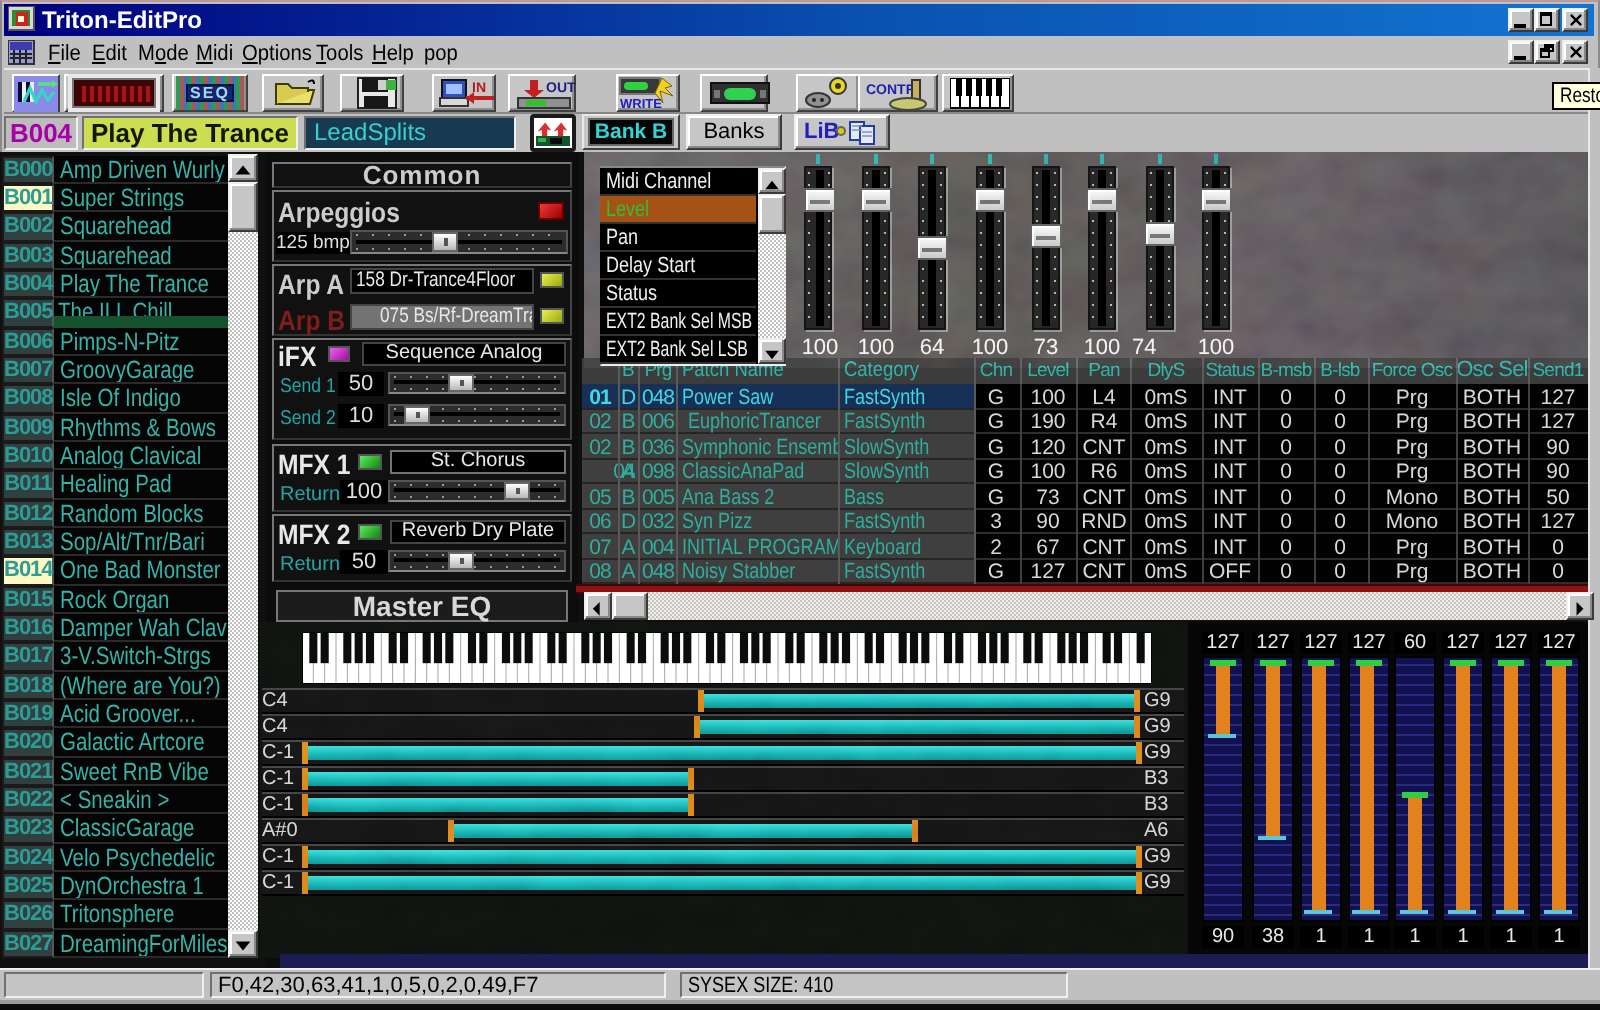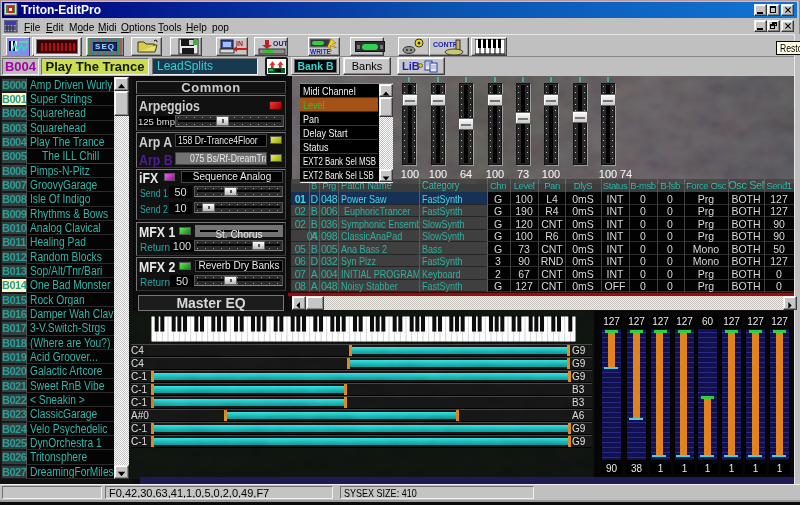--- a/index.html
+++ b/index.html
@@ -187,21 +187,21 @@
 <div class="abs" style="left:27px;top:77.6px;width:87px;height:14.33px;background:#040404;border-bottom:1px solid #2a2a2a;color:#36b3a8;font-size:12.5px;line-height:14px;padding-left:3px;white-space:nowrap;overflow:hidden;"><span class="sq x82">Amp Driven Wurly</span></div>
 <div class="abs" style="left:1px;top:91.9px;width:26px;height:14.33px;background:#fef9c3;border:1px solid #1a1a1a;border-right:1px solid #555;color:#2d9c96;font-size:11px;font-weight:bold;letter-spacing:-0.5px;text-align:center;line-height:13px;">B001</div>
 <div class="abs" style="left:27px;top:91.9px;width:87px;height:14.33px;background:#040404;border-bottom:1px solid #2a2a2a;color:#36b3a8;font-size:12.5px;line-height:14px;padding-left:3px;white-space:nowrap;overflow:hidden;"><span class="sq x82">Super Strings</span></div>
 <div class="abs" style="left:1px;top:106.3px;width:26px;height:14.33px;background:#31403e;border:1px solid #1a1a1a;border-right:1px solid #555;color:#2d9c96;font-size:11px;font-weight:bold;letter-spacing:-0.5px;text-align:center;line-height:13px;">B002</div>
 <div class="abs" style="left:27px;top:106.3px;width:87px;height:14.33px;background:#040404;border-bottom:1px solid #2a2a2a;color:#36b3a8;font-size:12.5px;line-height:14px;padding-left:3px;white-space:nowrap;overflow:hidden;"><span class="sq x82">Squarehead</span></div>
 <div class="abs" style="left:1px;top:120.6px;width:26px;height:14.33px;background:#31403e;border:1px solid #1a1a1a;border-right:1px solid #555;color:#2d9c96;font-size:11px;font-weight:bold;letter-spacing:-0.5px;text-align:center;line-height:13px;">B003</div>
 <div class="abs" style="left:27px;top:120.6px;width:87px;height:14.33px;background:#040404;border-bottom:1px solid #2a2a2a;color:#36b3a8;font-size:12.5px;line-height:14px;padding-left:3px;white-space:nowrap;overflow:hidden;"><span class="sq x82">Squarehead</span></div>
 <div class="abs" style="left:1px;top:134.9px;width:26px;height:14.33px;background:#31403e;border:1px solid #1a1a1a;border-right:1px solid #555;color:#2d9c96;font-size:11px;font-weight:bold;letter-spacing:-0.5px;text-align:center;line-height:13px;">B004</div>
 <div class="abs" style="left:27px;top:134.9px;width:87px;height:14.33px;background:#040404;border-bottom:1px solid #2a2a2a;color:#36b3a8;font-size:12.5px;line-height:14px;padding-left:3px;white-space:nowrap;overflow:hidden;"><span class="sq x82">Play The Trance</span></div>
 <div class="abs" style="left:1px;top:149.2px;width:26px;height:14.33px;background:#31403e;border:1px solid #1a1a1a;border-right:1px solid #555;color:#2d9c96;font-size:11px;font-weight:bold;letter-spacing:-0.5px;text-align:center;line-height:13px;">B005</div>
-<div class="abs" style="left:27px;top:149.2px;width:87px;height:14.33px;background:#040404;border-bottom:1px solid #14532d;color:#36b3a8;font-size:12.5px;line-height:14px;padding-left:15px;white-space:nowrap;overflow:hidden;"><span class="sq x82">The ILL Chill</span></div>
+<div class="abs" style="left:27px;top:149.2px;width:87px;height:14.33px;background:#040404;border-bottom:6px solid #14532d;color:#36b3a8;font-size:12.5px;line-height:14px;padding-left:2px;white-space:nowrap;overflow:hidden;"><span class="sq x82">The ILL Chill</span></div>
 <div class="abs" style="left:1px;top:163.6px;width:26px;height:14.33px;background:#31403e;border:1px solid #1a1a1a;border-right:1px solid #555;color:#2d9c96;font-size:11px;font-weight:bold;letter-spacing:-0.5px;text-align:center;line-height:13px;">B006</div>
 <div class="abs" style="left:27px;top:163.6px;width:87px;height:14.33px;background:#040404;border-bottom:1px solid #2a2a2a;color:#36b3a8;font-size:12.5px;line-height:14px;padding-left:3px;white-space:nowrap;overflow:hidden;"><span class="sq x82">Pimps-N-Pitz</span></div>
 <div class="abs" style="left:1px;top:177.9px;width:26px;height:14.33px;background:#31403e;border:1px solid #1a1a1a;border-right:1px solid #555;color:#2d9c96;font-size:11px;font-weight:bold;letter-spacing:-0.5px;text-align:center;line-height:13px;">B007</div>
 <div class="abs" style="left:27px;top:177.9px;width:87px;height:14.33px;background:#040404;border-bottom:1px solid #2a2a2a;color:#36b3a8;font-size:12.5px;line-height:14px;padding-left:3px;white-space:nowrap;overflow:hidden;"><span class="sq x82">GroovyGarage</span></div>
 <div class="abs" style="left:1px;top:192.2px;width:26px;height:14.33px;background:#31403e;border:1px solid #1a1a1a;border-right:1px solid #555;color:#2d9c96;font-size:11px;font-weight:bold;letter-spacing:-0.5px;text-align:center;line-height:13px;">B008</div>
 <div class="abs" style="left:27px;top:192.2px;width:87px;height:14.33px;background:#040404;border-bottom:1px solid #2a2a2a;color:#36b3a8;font-size:12.5px;line-height:14px;padding-left:3px;white-space:nowrap;overflow:hidden;"><span class="sq x82">Isle Of Indigo</span></div>
 <div class="abs" style="left:1px;top:206.6px;width:26px;height:14.33px;background:#31403e;border:1px solid #1a1a1a;border-right:1px solid #555;color:#2d9c96;font-size:11px;font-weight:bold;letter-spacing:-0.5px;text-align:center;line-height:13px;">B009</div>
 <div class="abs" style="left:27px;top:206.6px;width:87px;height:14.33px;background:#040404;border-bottom:1px solid #2a2a2a;color:#36b3a8;font-size:12.5px;line-height:14px;padding-left:3px;white-space:nowrap;overflow:hidden;"><span class="sq x82">Rhythms &amp; Bows</span></div>
 <div class="abs" style="left:1px;top:220.9px;width:26px;height:14.33px;background:#31403e;border:1px solid #1a1a1a;border-right:1px solid #555;color:#2d9c96;font-size:11px;font-weight:bold;letter-spacing:-0.5px;text-align:center;line-height:13px;">B010</div>
 <div class="abs" style="left:27px;top:220.9px;width:87px;height:14.33px;background:#040404;border-bottom:1px solid #2a2a2a;color:#36b3a8;font-size:12.5px;line-height:14px;padding-left:3px;white-space:nowrap;overflow:hidden;"><span class="sq x82">Analog Clavical</span></div>
@@ -259,21 +259,21 @@
     <div style="position:absolute;left:2px;top:1px;width:103px;height:1px;background:repeating-linear-gradient(90deg,#999 0,#999 1px,transparent 1px,transparent 8px);"></div>
     <div style="position:absolute;left:2px;bottom:1px;width:103px;height:1px;background:repeating-linear-gradient(90deg,#999 0,#999 1px,transparent 1px,transparent 8px);"></div>
     <div style="position:absolute;left:40px;top:0px;width:13px;height:10px;background:linear-gradient(180deg,#fff,#b8b8b8);border:1px solid #666;">
       <div style="position:absolute;left:5px;top:2px;width:2px;height:4px;background:#555;"></div>
     </div>
   </div>
 <div class="abs" style="left:136px;top:132px;width:150px;height:36px;background:#111;border:1px solid #777;border-bottom-color:#333;border-right-color:#444;"></div>
 <div class="abs" style="left:139px;top:134px;font-size:14px;font-weight:bold;color:#ccc;"><span class="sq x88">Arp A</span></div>
 <div class="abs" style="left:175px;top:134px;width:92px;height:13px;background:#000;border:1px solid #444;color:#e8e8e8;font-size:10.5px;line-height:11px;padding-left:2px;white-space:nowrap;overflow:hidden;"><span class="sq x82">158 Dr-Trance4Floor</span></div>
 <div class="abs" style="left:270px;top:136px;width:12px;height:8px;background:linear-gradient(135deg,#e8f050,#9aa810);border:1px solid #555;"></div>
-<div class="abs" style="left:139px;top:152px;font-size:14px;font-weight:bold;color:#4c1d95;"><span class="sq x88">Arp B</span></div>
+<div class="abs" style="left:139px;top:152px;font-size:14px;font-weight:bold;color:#7f1d1d;"><span class="sq x88">Arp B</span></div>
 <div class="abs" style="left:175px;top:152px;width:92px;height:13px;background:#737373;border:1px solid #444;color:#e8e8e8;font-size:10.5px;line-height:11px;padding-left:14px;white-space:nowrap;overflow:hidden;"><span class="sq x82">075 Bs/Rf-DreamTrans</span></div>
 <div class="abs" style="left:270px;top:154px;width:12px;height:8px;background:linear-gradient(135deg,#e8f050,#9aa810);border:1px solid #555;"></div>
 <div class="abs" style="left:136px;top:169px;width:150px;height:51px;background:#111;border:1px solid #777;border-bottom-color:#333;border-right-color:#444;"></div>
 <div class="abs" style="left:139px;top:170px;font-size:14px;font-weight:bold;color:#e8e8e8;"><span class="sq x88">iFX</span></div>
 <div class="abs" style="left:164px;top:173px;width:11px;height:8px;background:linear-gradient(135deg,#f060f0,#a010a0);border:1px solid #555;"></div>
 <div class="abs" style="left:181px;top:171px;width:102px;height:12px;background:#000;border:1px solid #444;color:#e8e8e8;font-size:10px;line-height:10px;text-align:center;">Sequence Analog</div>
 <div class="abs" style="left:140px;top:188px;font-size:10px;color:#22a5a5;"><span class="sq x88">Send 1</span></div>
 <div class="abs" style="left:169px;top:186px;width:23px;height:12px;background:#000;color:#ddd;font-size:11px;line-height:12px;text-align:center;">50</div>
 <div class="abs" style="left:194px;top:186px;width:89px;height:11px;background:#2c2c2c;border:1px solid #555;border-bottom-color:#888;">
     <div style="position:absolute;left:2px;top:3px;width:83px;height:2px;background:#000;"></div>
@@ -289,35 +289,35 @@
     <div style="position:absolute;left:2px;top:3px;width:83px;height:2px;background:#000;"></div>
     <div style="position:absolute;left:2px;top:1px;width:83px;height:1px;background:repeating-linear-gradient(90deg,#999 0,#999 1px,transparent 1px,transparent 8px);"></div>
     <div style="position:absolute;left:2px;bottom:1px;width:83px;height:1px;background:repeating-linear-gradient(90deg,#999 0,#999 1px,transparent 1px,transparent 8px);"></div>
     <div style="position:absolute;left:7px;top:0px;width:13px;height:9px;background:linear-gradient(180deg,#fff,#b8b8b8);border:1px solid #666;">
       <div style="position:absolute;left:5px;top:2px;width:2px;height:3px;background:#555;"></div>
     </div>
   </div>
 <div class="abs" style="left:136px;top:222px;width:150px;height:34px;background:#111;border:1px solid #777;border-bottom-color:#333;border-right-color:#444;"></div>
 <div class="abs" style="left:139px;top:224px;font-size:14px;font-weight:bold;color:#e8e8e8;"><span class="sq x88">MFX 1</span></div>
 <div class="abs" style="left:179px;top:227px;width:12px;height:8px;background:linear-gradient(135deg,#60e860,#108810);border:1px solid #555;"></div>
-<div class="abs" style="left:195px;top:225px;width:88px;height:12px;background:#000;border:5px solid #737373;color:#e8e8e8;font-size:10px;line-height:10px;text-align:center;">St. Chorus</div>
+<div class="abs" style="left:195px;top:225px;width:88px;height:12px;background:#000;border:1px solid #737373;color:#e8e8e8;font-size:10px;line-height:10px;text-align:center;">St. Chorus</div>
 <div class="abs" style="left:140px;top:242px;font-size:10px;color:#22a5a5;">Return</div>
 <div class="abs" style="left:170px;top:240px;width:24px;height:12px;background:#000;color:#ddd;font-size:11px;line-height:12px;text-align:center;">100</div>
 <div class="abs" style="left:194px;top:240px;width:89px;height:11px;background:#2c2c2c;border:1px solid #555;border-bottom-color:#888;">
     <div style="position:absolute;left:2px;top:3px;width:83px;height:2px;background:#000;"></div>
     <div style="position:absolute;left:2px;top:1px;width:83px;height:1px;background:repeating-linear-gradient(90deg,#999 0,#999 1px,transparent 1px,transparent 8px);"></div>
     <div style="position:absolute;left:2px;bottom:1px;width:83px;height:1px;background:repeating-linear-gradient(90deg,#999 0,#999 1px,transparent 1px,transparent 8px);"></div>
     <div style="position:absolute;left:57px;top:0px;width:13px;height:9px;background:linear-gradient(180deg,#fff,#b8b8b8);border:1px solid #666;">
       <div style="position:absolute;left:5px;top:2px;width:2px;height:3px;background:#555;"></div>
     </div>
   </div>
 <div class="abs" style="left:136px;top:257px;width:150px;height:34px;background:#111;border:1px solid #777;border-bottom-color:#333;border-right-color:#444;"></div>
 <div class="abs" style="left:139px;top:259px;font-size:14px;font-weight:bold;color:#e8e8e8;"><span class="sq x88">MFX 2</span></div>
 <div class="abs" style="left:179px;top:262px;width:12px;height:8px;background:linear-gradient(135deg,#60e860,#108810);border:1px solid #555;"></div>
-<div class="abs" style="left:195px;top:260px;width:88px;height:12px;background:#000;border:1px solid #444;color:#e8e8e8;font-size:10px;line-height:10px;text-align:center;">Reverb Dry Banks</div>
+<div class="abs" style="left:195px;top:260px;width:88px;height:12px;background:#000;border:1px solid #444;color:#e8e8e8;font-size:10px;line-height:10px;text-align:center;">Reverb Dry Plate</div>
 <div class="abs" style="left:140px;top:277px;font-size:10px;color:#22a5a5;">Return</div>
 <div class="abs" style="left:170px;top:275px;width:24px;height:12px;background:#000;color:#ddd;font-size:11px;line-height:12px;text-align:center;">50</div>
 <div class="abs" style="left:194px;top:275px;width:89px;height:11px;background:#2c2c2c;border:1px solid #555;border-bottom-color:#888;">
     <div style="position:absolute;left:2px;top:3px;width:83px;height:2px;background:#000;"></div>
     <div style="position:absolute;left:2px;top:1px;width:83px;height:1px;background:repeating-linear-gradient(90deg,#999 0,#999 1px,transparent 1px,transparent 8px);"></div>
     <div style="position:absolute;left:2px;bottom:1px;width:83px;height:1px;background:repeating-linear-gradient(90deg,#999 0,#999 1px,transparent 1px,transparent 8px);"></div>
     <div style="position:absolute;left:29px;top:0px;width:13px;height:9px;background:linear-gradient(180deg,#fff,#b8b8b8);border:1px solid #666;">
       <div style="position:absolute;left:5px;top:2px;width:2px;height:3px;background:#555;"></div>
     </div>
   </div>
@@ -394,21 +394,21 @@
   </div>
 <div class="abs" style="left:537px;top:168px;width:28px;text-align:center;font-size:11px;color:#f0f0f0;">100</div>
 <div class="abs" style="left:573px;top:83px;width:14px;height:82px;background:#222;border:1px solid #111;box-shadow:1px 1px 0 #888;"></div>
 <div class="abs" style="left:578px;top:85px;width:4px;height:78px;background:#000;"></div>
 <div class="abs" style="left:575px;top:86px;width:1px;height:76px;background:repeating-linear-gradient(180deg,#aaa 0,#aaa 1px,transparent 1px,transparent 6px);"></div>
 <div class="abs" style="left:584px;top:86px;width:1px;height:76px;background:repeating-linear-gradient(180deg,#aaa 0,#aaa 1px,transparent 1px,transparent 6px);"></div>
 <div class="abs" style="left:579px;top:77px;width:2px;height:5px;background:#2aa8a0;"></div>
 <div class="abs" style="left:572px;top:111px;width:16px;height:12px;background:linear-gradient(180deg,#fafafa,#c0c0c0);border:1px solid #555;box-shadow:inset 1px 1px 0 #fff;">
     <div style="position:absolute;left:2px;top:5px;width:10px;height:2px;background:#666;"></div>
   </div>
-<div class="abs" style="left:566px;top:168px;width:28px;text-align:center;font-size:11px;color:#f0f0f0;margin-left:46px;">74</div>
+<div class="abs" style="left:566px;top:168px;width:28px;font-size:11px;color:#f0f0f0;">74</div>
 <div class="abs" style="left:601px;top:83px;width:14px;height:82px;background:#222;border:1px solid #111;box-shadow:1px 1px 0 #888;"></div>
 <div class="abs" style="left:606px;top:85px;width:4px;height:78px;background:#000;"></div>
 <div class="abs" style="left:603px;top:86px;width:1px;height:76px;background:repeating-linear-gradient(180deg,#aaa 0,#aaa 1px,transparent 1px,transparent 6px);"></div>
 <div class="abs" style="left:612px;top:86px;width:1px;height:76px;background:repeating-linear-gradient(180deg,#aaa 0,#aaa 1px,transparent 1px,transparent 6px);"></div>
 <div class="abs" style="left:607px;top:77px;width:2px;height:5px;background:#2aa8a0;"></div>
 <div class="abs" style="left:600px;top:94px;width:16px;height:12px;background:linear-gradient(180deg,#fafafa,#c0c0c0);border:1px solid #555;box-shadow:inset 1px 1px 0 #fff;">
     <div style="position:absolute;left:2px;top:5px;width:10px;height:2px;background:#666;"></div>
   </div>
 <div class="abs" style="left:594px;top:168px;width:28px;text-align:center;font-size:11px;color:#f0f0f0;">100</div>
 <div class="abs" style="left:291px;top:179px;width:503px;height:13px;background:#3c3c3c;"></div>

